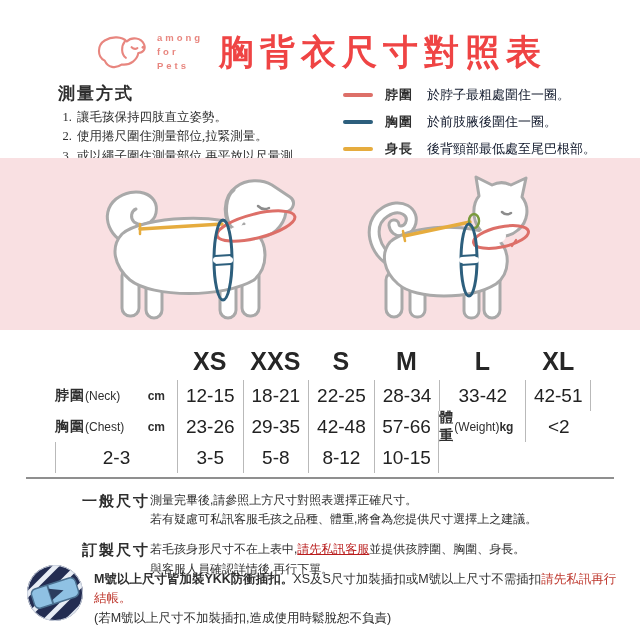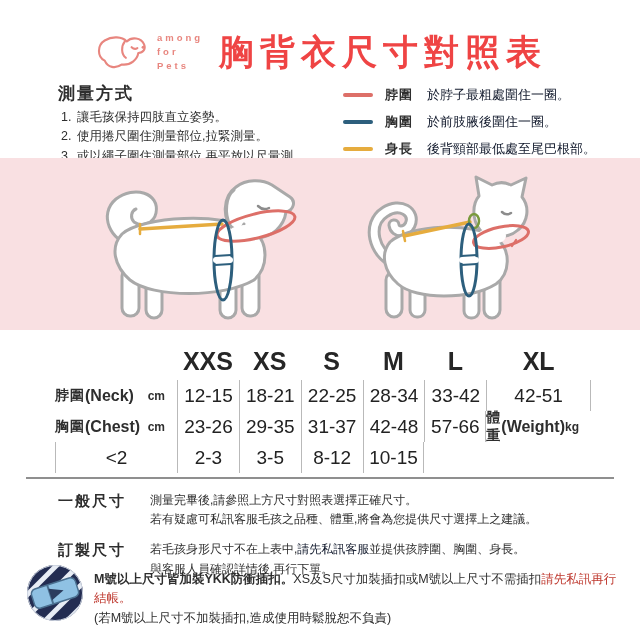--- a/index.html
+++ b/index.html
@@ -13,53 +13,53 @@
     display:flex;justify-content:center;align-items:center;gap:16px;}
   .logo-wrap{display:flex;align-items:center;gap:6px;justify-content:flex-end;}
   .brand-text{display:flex;flex-direction:column;line-height:1.45;
     font-size:9.5px;letter-spacing:3px;color:#e8867f;font-weight:bold;}
   .page-title{font-size:35px;font-weight:bold;letter-spacing:6px;color:#ef4444;}
   
   .info-row{position:absolute;top:82px;left:58px;right:44px;display:flex;}
   .measure{width:300px;}
   .measure-title{font-size:17px;font-weight:bold;letter-spacing:2px;margin-bottom:3px;}
   .measure-steps{margin:0;padding-left:17px;font-size:12.5px;line-height:1.55;}
-  .measure-steps li{padding-left:2px;}
+  .measure-steps li{padding-left:2px;font-family:Liberation Serif, serif;}
   .legend{margin-left:auto;margin-top:4px;display:flex;flex-direction:column;gap:9px;}
   .legend-item{display:flex;align-items:center;font-size:13px;}
   .swatch{width:30px;height:4px;border-radius:2px;flex:0 0 auto;}
   .sw-neck{background:#dd6f68;}
   .sw-chest{background:#2d5f7d;}
   .sw-length{background:#e6ac3e;}
   .legend-term{font-weight:bold;margin:0 14px 0 12px;letter-spacing:1px;white-space:nowrap;}
   .legend-desc{color:#0f172a;white-space:nowrap;}
   
   .pink-band{position:absolute;top:158px;left:0;width:640px;height:172px;background:#f9e0e2;}
   .dog-illu{position:absolute;left:82px;top:10px;}
   .cat-illu{position:absolute;left:352px;top:14px;}
   
   .size-table{position:absolute;top:342px;left:55px;width:536px;
     display:grid;grid-template-columns:122px repeat(6,1fr);}
   .st-head{height:38px;display:flex;align-items:center;justify-content:center;
     font-size:25px;font-weight:bold;color:#262626;}
   .st-label{height:31px;display:flex;align-items:center;font-size:14px;}
   .st-label .zh{font-weight:bold;letter-spacing:1px;}
-  .st-label .en{font-size:16px;font-weight:bold;}
+  .st-label .en{font-size:12px;font-weight:normal;}
   .st-label .unit{font-size:12px;font-weight:bold;margin-left:auto;padding-right:12px;}
   .st-cell{height:31px;display:flex;align-items:center;justify-content:center;
     font-size:19px;color:#222;border-left:1.5px solid #b9b9b9;}
   .st-cell.last{border-right:1.5px solid #b9b9b9;}
   
   .divider{position:absolute;top:477px;left:26px;width:588px;height:2px;background:#8f8f8f;}
   
   .notes{position:absolute;top:491px;left:58px;right:24px;display:flex;flex-direction:column;gap:11px;}
   .note-row{display:flex;}
-  .note-title{flex:0 0 92px;font-size:15px;font-weight:bold;letter-spacing:2px;padding-top:1px;}
+  .note-title{flex:0 0 92px;font-size:15px;font-weight:bold;letter-spacing:2px;padding-top:1px;text-align:right;}
   .note-body{font-size:12px;line-height:1.6;color:#2e2e2e;}
-  .red-link{color:#0f172a;text-align:center;}
+  .red-link{color:#b91c1c;text-decoration:underline;text-align:center;}
   
   .footer{position:absolute;top:564px;left:26px;right:14px;display:flex;align-items:flex-start;gap:10px;}
   .buckle-circle{flex:0 0 58px;}
   .footer-text{font-size:12.5px;line-height:1.55;padding-top:6px;}
   .footer-bold{font-weight:bold;}
   .footer-red{color:#bf3a30;}
 </style>
 </head>
 <body>
 
@@ -156,22 +156,22 @@
       <path d="M160,74 L164,68" stroke="#dd6f68" stroke-width="2.2"></path>
       <ellipse cx="117" cy="88" rx="8" ry="36" stroke="#2d5f7d" stroke-width="3"></ellipse>
       <path d="M110,88 L124,88" stroke="#ffffff" stroke-width="6"></path>
       <path d="M109,84 L125,83 M109,93 L125,92" stroke="#2d5f7d" stroke-width="2.2"></path>
     </g>
   </svg>
 </div>
 
 <div class="size-table">
   <div class="st-head"></div>
+  <div class="st-head">XS</div>
   <div class="st-head">XXS</div>
-  <div class="st-head">XS</div>
   <div class="st-head">S</div>
   <div class="st-head">M</div>
   <div class="st-head">L</div>
   <div class="st-head">XL</div>
 
   <div class="st-label">
     <span class="zh">脖圍</span>
     <span class="en">(Neck)</span>
     <span class="unit">cm</span>
   </div>
@@ -182,32 +182,32 @@
   <div class="st-cell">33-42</div>
   <div class="st-cell last">42-51</div>
 
   <div class="st-label">
     <span class="zh">胸圍</span>
     <span class="en">(Chest)</span>
     <span class="unit">cm</span>
   </div>
   <div class="st-cell">23-26</div>
   <div class="st-cell">29-35</div>
-  <div class="st-cell">31-37</div>
   <div class="st-cell">42-48</div>
   <div class="st-cell last">57-66</div>
 
   <div class="st-label">
     <span class="zh">體重</span>
     <span class="en">(Weight)</span>
     <span class="unit">kg</span>
   </div>
   <div class="st-cell">&lt;2</div>
   <div class="st-cell">2-3</div>
   <div class="st-cell">3-5</div>
+  <div class="st-cell">5-8</div>
   <div class="st-cell">8-12</div>
   <div class="st-cell last">10-15</div>
 </div>
 
 <div class="divider"></div>
 
 <div class="notes">
   <div class="note-row">
     <div class="note-title">一般尺寸</div>
     <div class="note-body">

